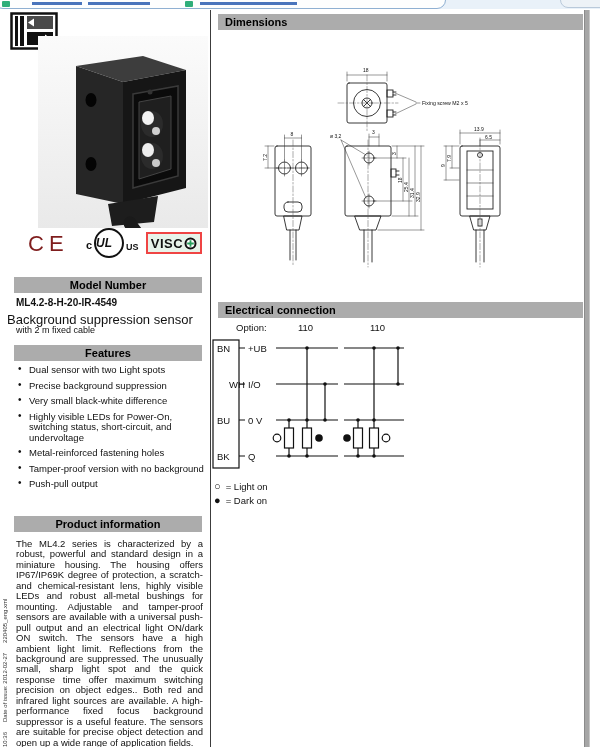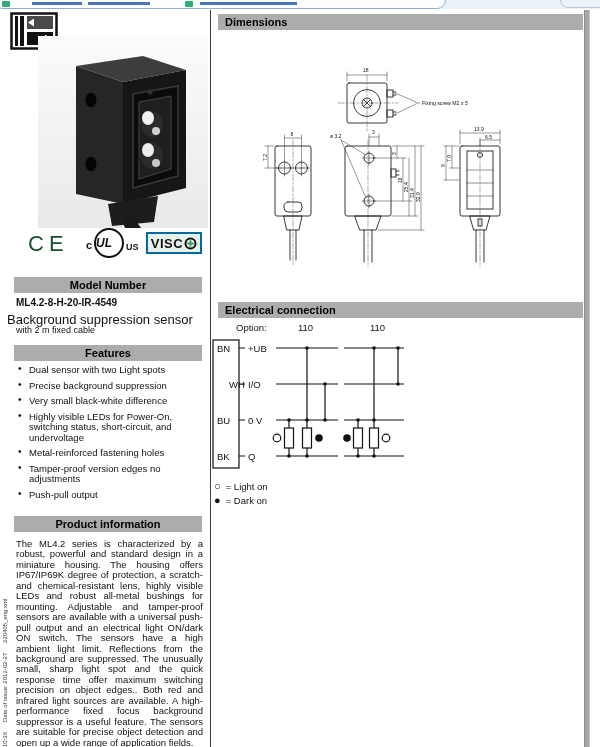--- a/index.html
+++ b/index.html
@@ -40,30 +40,30 @@
                       font-size:9.5px; line-height:10.5px; }
   .features-list li .blt { position:absolute; left:4px; top:-1px; font-size:10px; }
 
   .prod-text { left:16px; top:539px; width:187px; height:208px; overflow:hidden;
                font-size:9.5px; line-height:10.45px; text-align:justify; }
 
   .margin-note { left:2px; top:747px; transform:rotate(-90deg); transform-origin:0 0;
                  font-size:6px; color:#333; white-space:pre; width:400px; }
 
   
-  .ce-mark { left:28px; top:231px; font-size:22px; letter-spacing:5px; color:#14532d; }
+  .ce-mark { left:28px; top:231px; font-size:22px; letter-spacing:5px; color:#7f1d1d; }
   .ul-wrap { left:86px; top:227px; width:58px; height:36px; font-size:0; }
   .ul-c  { position:absolute; left:0px; top:12px; font-size:11px; font-weight:bold; }
   .ul-circle { position:absolute; left:8px; top:1px; width:30px; height:30px;
                border:2.5px solid #111; border-radius:50%; display:flex;
                align-items:center; }
   .ul-txt { font-size:12px; font-weight:bold; font-style:italic; }
   .ul-us { position:absolute; left:40px; top:15px; font-size:9px; font-weight:bold; }
   .visco { left:146px; top:232px; width:56px; height:22px; background:#e7f3ea;
-           border:2px solid #0369a1; display:flex; align-items:center; justify-content:center; gap:1px; }
+           border:2px solid #ef4444; display:flex; align-items:center; justify-content:center; gap:1px; }
   .visco-txt { font-size:13px; font-weight:800; letter-spacing:.5px; }
 
   
   .elec-label { position:absolute; font-size:9.5px; }
   .legend-row { position:absolute; display:flex; gap:5px; font-size:9.5px; align-items:center; }
   .legend-sym { font-size:11px; line-height:9px; }
 
   svg text { font-family:"Liberation Sans", sans-serif; fill:#111; }
 </style>
 </head>
@@ -139,21 +139,21 @@
 <div class="abs desc1">Background suppression sensor</div>
 <div class="abs desc2">with 2 m fixed cable</div>
 
 <div class="abs sec-h left" style="top:345px;">Features</div>
 <ul class="abs features-list">
   <li><span class="blt">•</span><span>Dual sensor with two Light spots</span></li>
   <li><span class="blt">•</span><span>Precise background suppression</span></li>
   <li><span class="blt">•</span><span>Very small black-white difference</span></li>
   <li><span class="blt">•</span><span>Highly visible LEDs for Power-On, switching status, short-circuit, and undervoltage</span></li>
   <li><span class="blt">•</span><span>Metal-reinforced fastening holes</span></li>
-  <li><span class="blt">•</span><span>Tamper-proof version edges no adjustments</span></li>
+  <li><span class="blt">•</span><span>Tamper-proof version with no background</span></li>
   <li><span class="blt">•</span><span>Push-pull output</span></li>
 </ul>
 
 <div class="abs sec-h left" style="top:516px;">Product information</div>
 <div class="abs prod-text">The ML4.2 series is characterized by a robust, powerful and standard design in a miniature housing. The housing offers IP67/IP69K degree of protection, a scratch- and chemical-resistant lens, highly visible LEDs and robust all-metal bushings for mounting. Adjustable and tamper-proof sensors are available with a universal push-pull output and an electrical light ON/dark ON switch. The sensors have a high ambient light limit. Reflections from the background are suppressed. The unusually small, sharp light spot and the quick response time offer maximum switching precision on object edges.. Both red and infrared light sources are available. A high-performance fixed focus background suppressor is a useful feature. The sensors are suitable for precise object detection and open up a wide range of application fields.</div>
 
 <div class="abs margin-note">10:36      Date of issue: 2012-02-27      220405_eng.xml</div>
 
 <div class="abs sec-h right" style="top:14px;">Dimensions</div>
 

